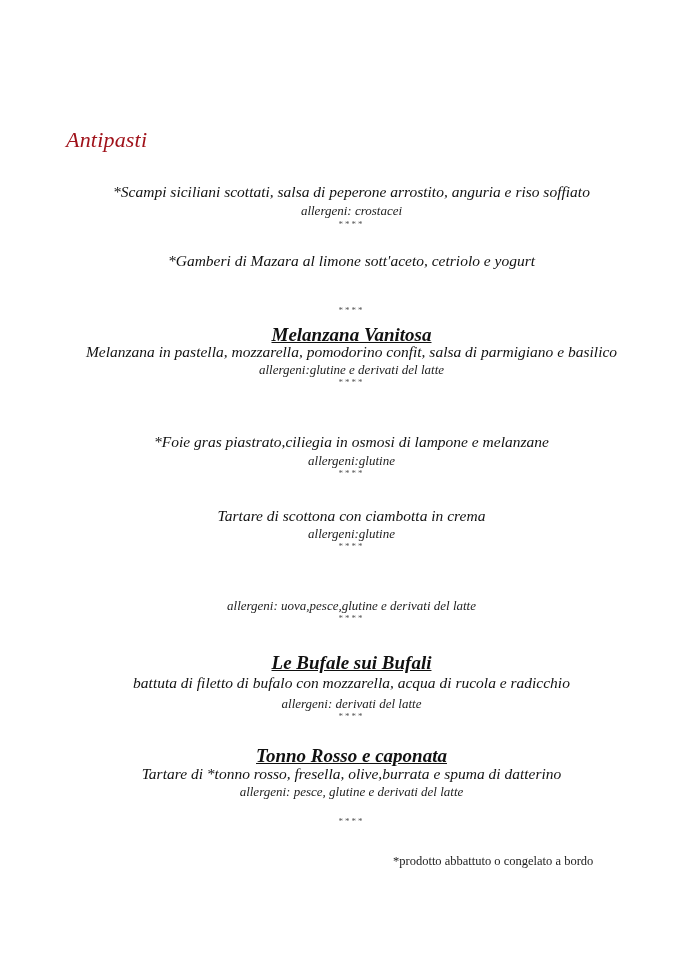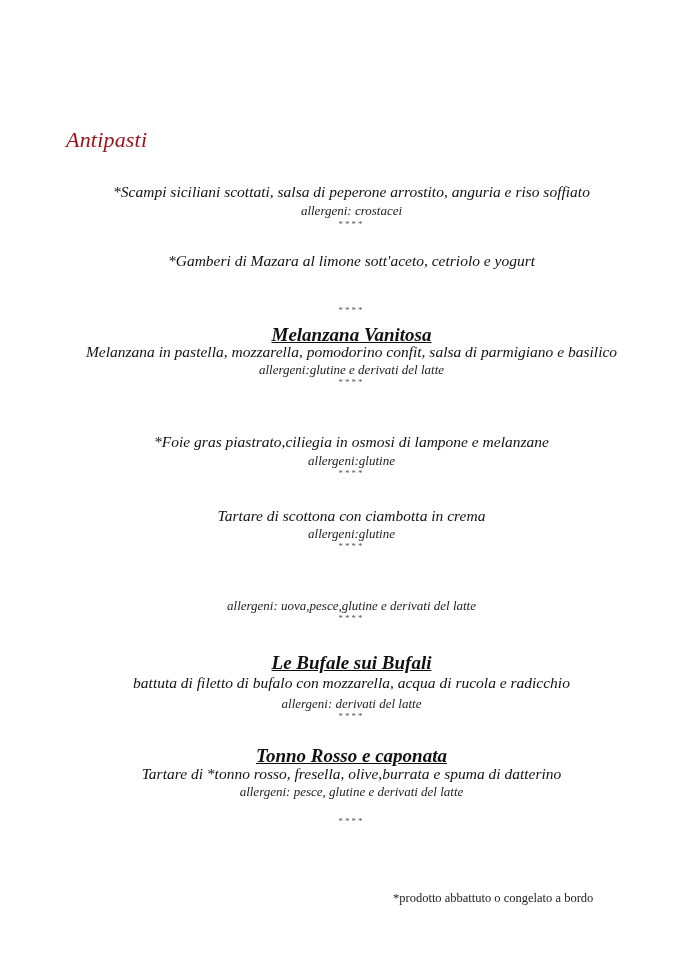--- a/index.html
+++ b/index.html
@@ -7,21 +7,21 @@
          font-family:"DejaVu Serif","Liberation Serif",serif; color:#111; }
   .page { position:absolute; left:0; top:0; width:616px; height:960px; }
   .title { position:absolute; left:66px; top:127px; font-family:"Liberation Serif",serif;
            font-style:italic; font-size:22px; color:#a0121a; letter-spacing:0.2px; }
   .line { position:absolute; left:12px; width:679px; text-align:center;
           font-family:"Liberation Serif",serif; font-style:italic; white-space:nowrap; }
   .dish { font-size:15.5px; color:#111; }
   .dish-title { font-size:19px; font-weight:bold; text-decoration:underline; color:#111; }
   .allergen { font-size:13px; color:#222; }
   .sep { font-size:9px; color:#555; letter-spacing:2px; font-style:normal; }
-  .note { position:absolute; left:393px; top:891px; font-family:"Liberation Serif",serif;
+  .note { position:absolute; left:393px; top:854px; font-family:"Liberation Serif",serif;
           font-size:12.5px; color:#222; white-space:nowrap; }
 </style>
 </head>
 <body>
 
 <div class="page">
   <div class="title">Antipasti</div>
 
   <div class="line dish" style="top:183px">*Scampi siciliani scottati, salsa di peperone arrostito, anguria e riso soffiato</div>
   <div class="line allergen" style="top:203px">allergeni: crostacei</div>

